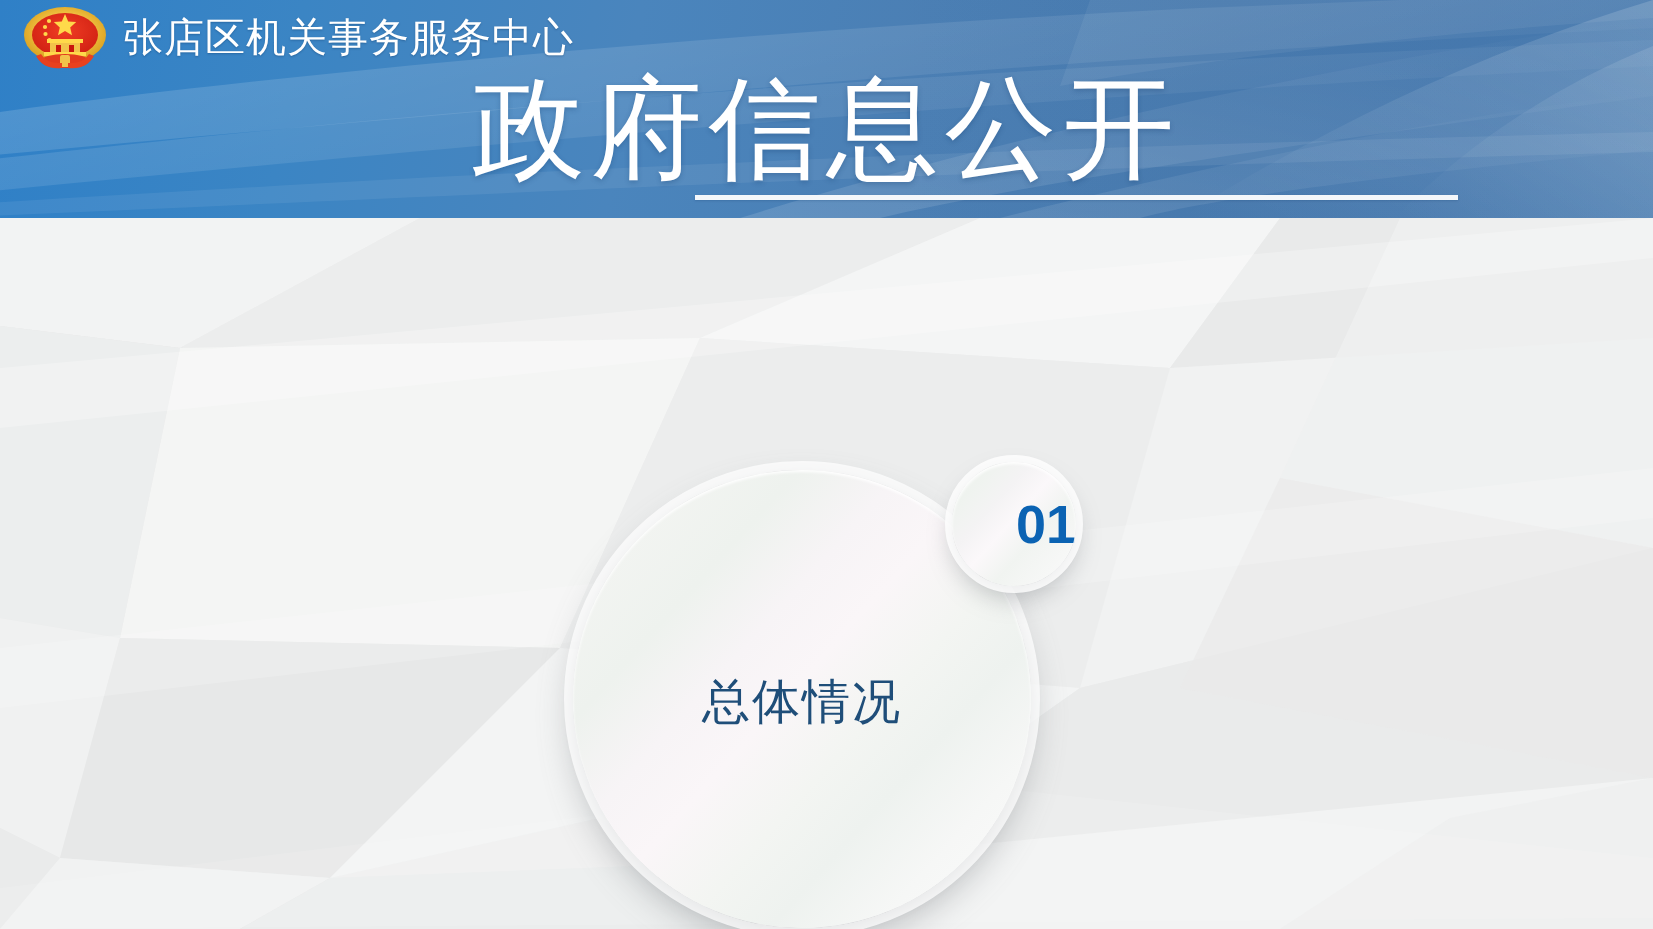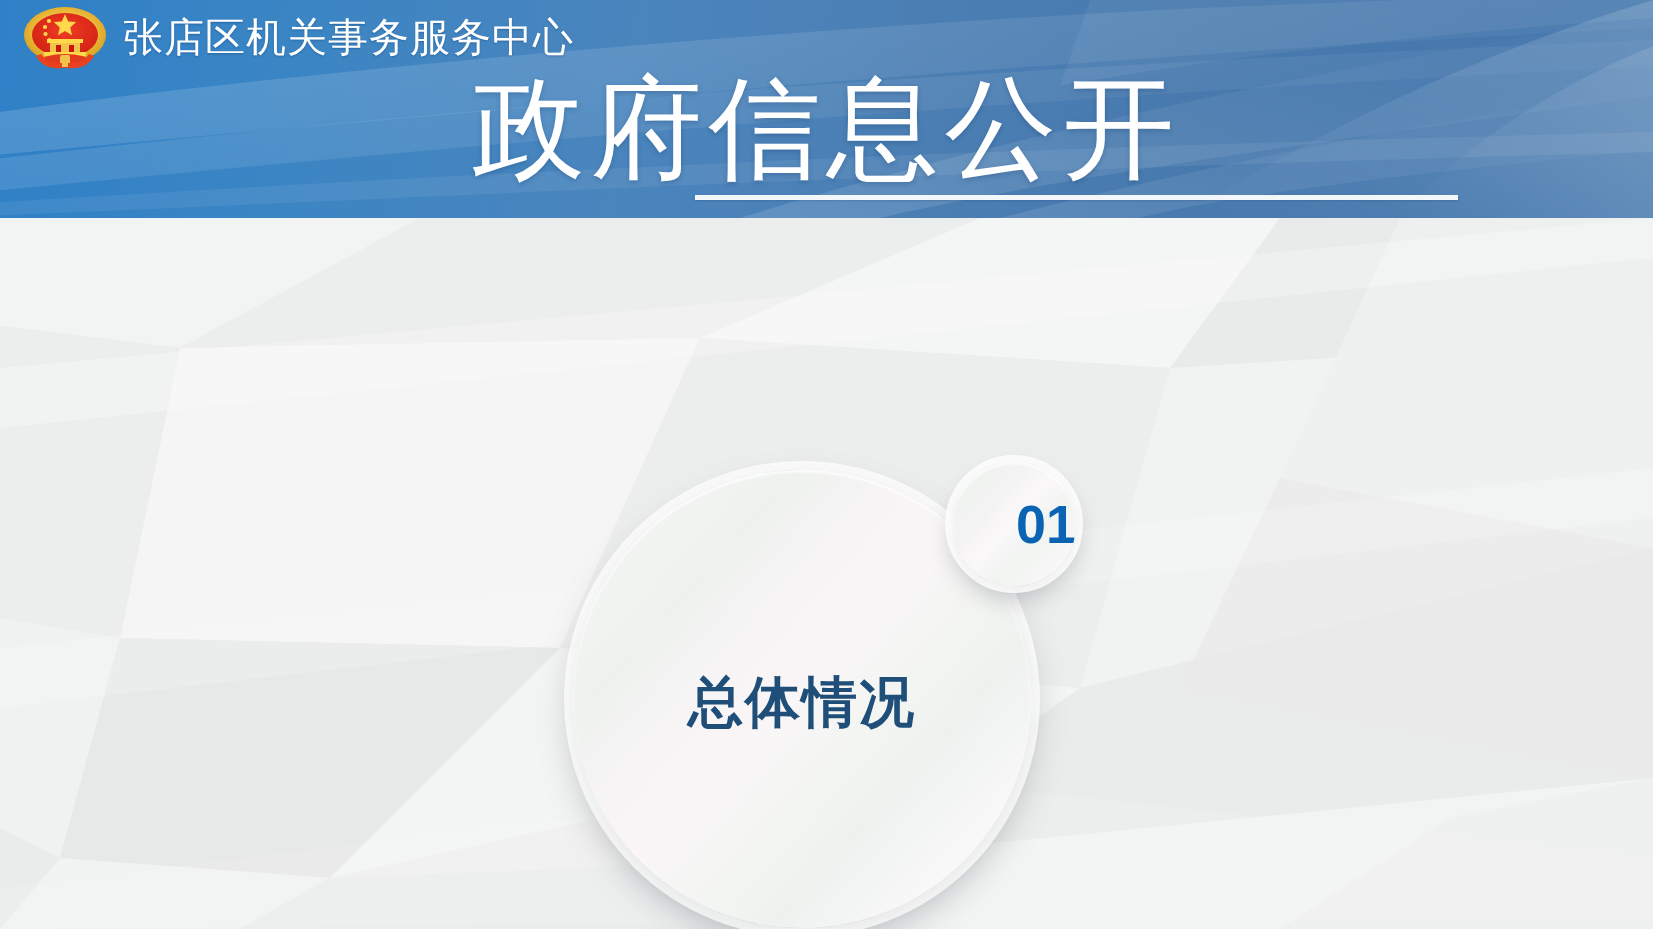--- a/index.html
+++ b/index.html
@@ -146,23 +146,23 @@
     box-sizing: border-box;
     pointer-events: none;
   }
 
   .circle-label {
     position: absolute;
     left: 0;
     top: 196px;
     width: 458px;
     text-align: center;
-    font-size: 55px;
+    font-size: 48px;
     line-height: 72px;
-    font-weight: 700;
+    font-weight: 400;
     color: #1f4e79;
     letter-spacing: 2px;
     white-space: nowrap;
   }
 
   .circle-small {
     position: absolute;
     left: 952px;
     top: 244px;
     width: 124px;

